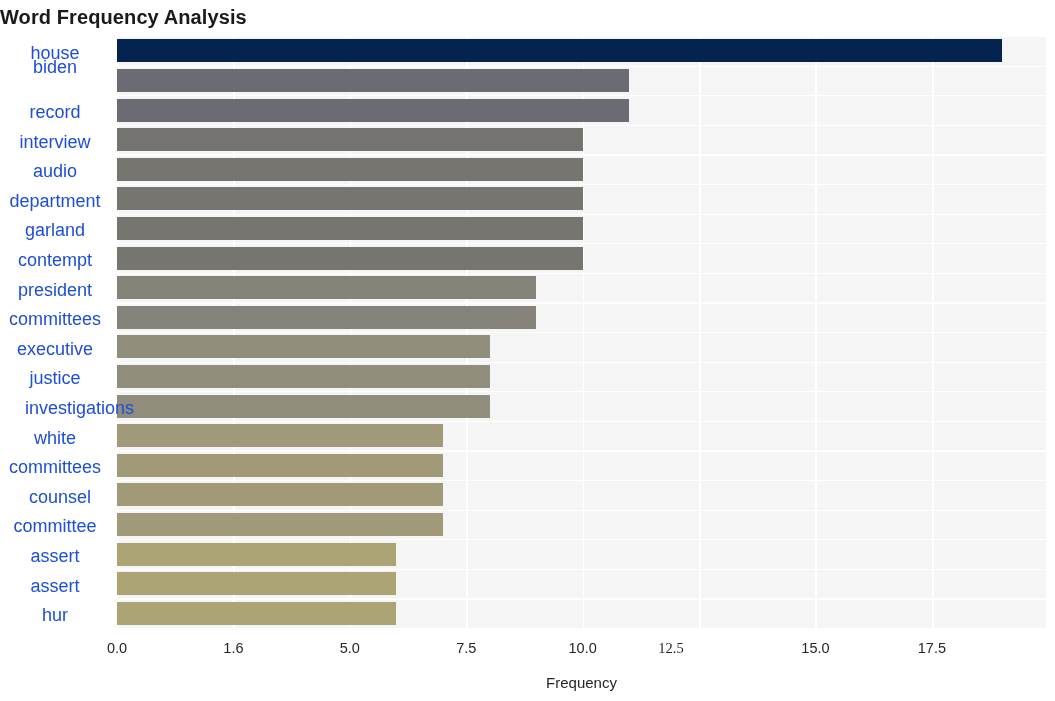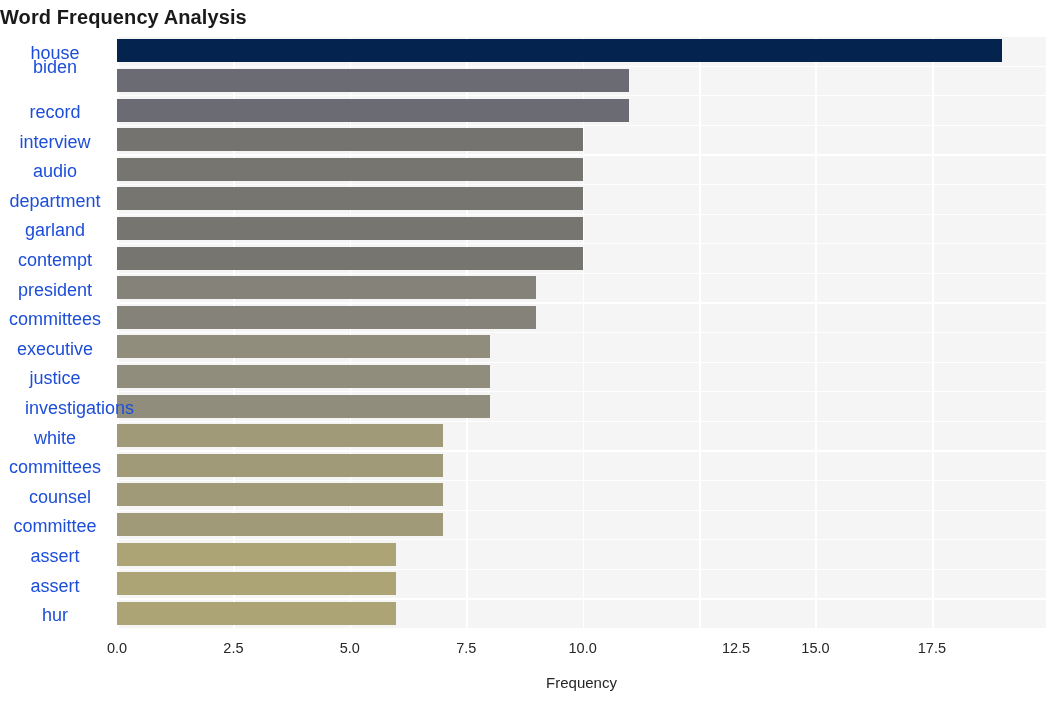--- a/index.html
+++ b/index.html
@@ -183,24 +183,24 @@
       <div class="ytick" style="top: 422.2px;">committees</div>
       <div class="ytick" style="top: 451.8px; padding-left: 10px;">counsel</div>
       <div class="ytick" style="top: 481.4px;">committee</div>
       <div class="ytick" style="top: 511px;">assert</div>
       <div class="ytick" style="top: 540.6px;">assert</div>
       <div class="ytick" style="top: 570.2px;">hur</div>
     </div>
 
   <div id="x-axis">
       <div class="xtick" style="left: 117px;">0.0</div>
-      <div class="xtick" style="left: 233.416px;">2.5</div>
+      <div class="xtick" style="left: 233.416px;">1.6</div>
       <div class="xtick" style="left: 349.832px;">5.0</div>
       <div class="xtick" style="left: 466.248px;">7.5</div>
       <div class="xtick" style="left: 582.664px;">10.0</div>
-      <div class="xtick" style="left: 736px;">12.5</div>
+      <div class="xtick" style="left: 671px; font-family: Liberation Serif, serif;">12.5</div>
       <div class="xtick" style="left: 815.496px;">15.0</div>
       <div class="xtick" style="left: 931.912px;">17.5</div>
     </div>
 
   <div id="x-axis-label">Frequency</div>
 
 </div>
 
 </body></html>

